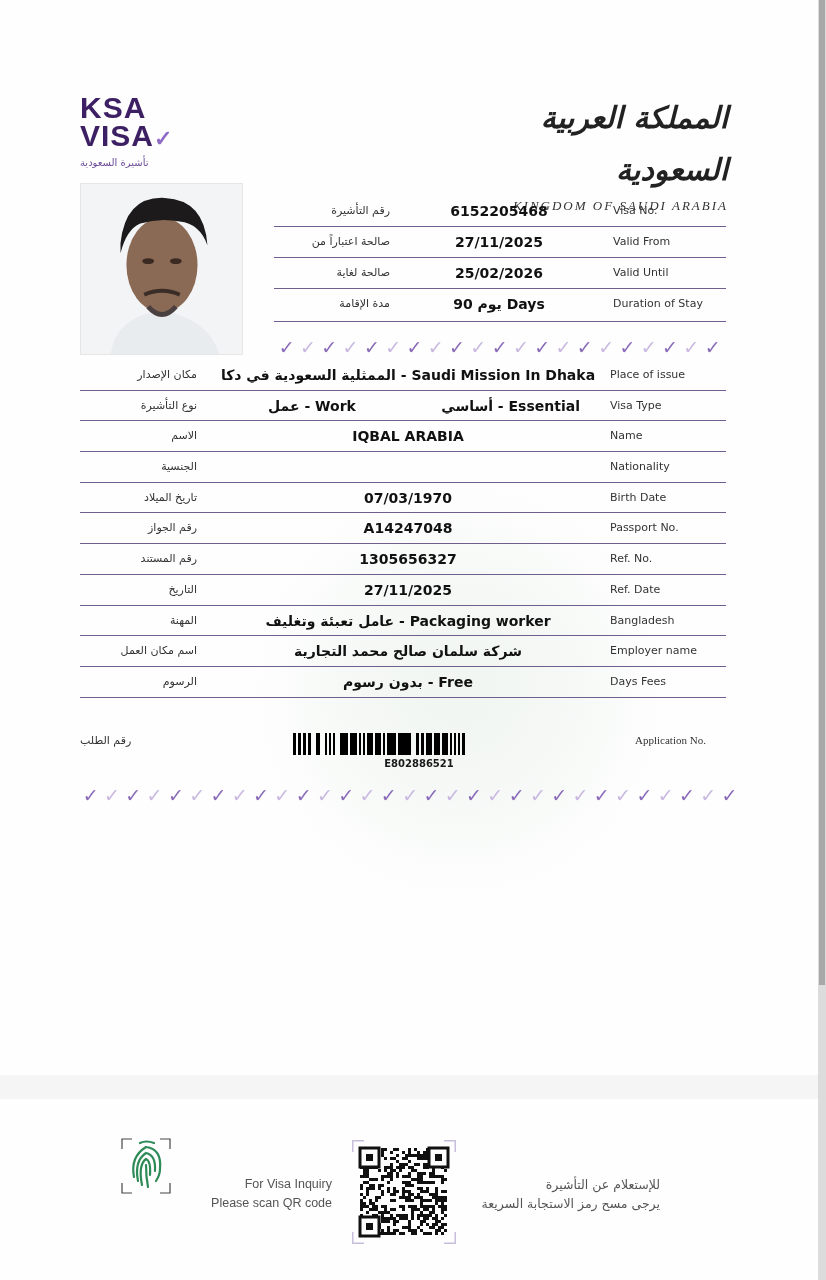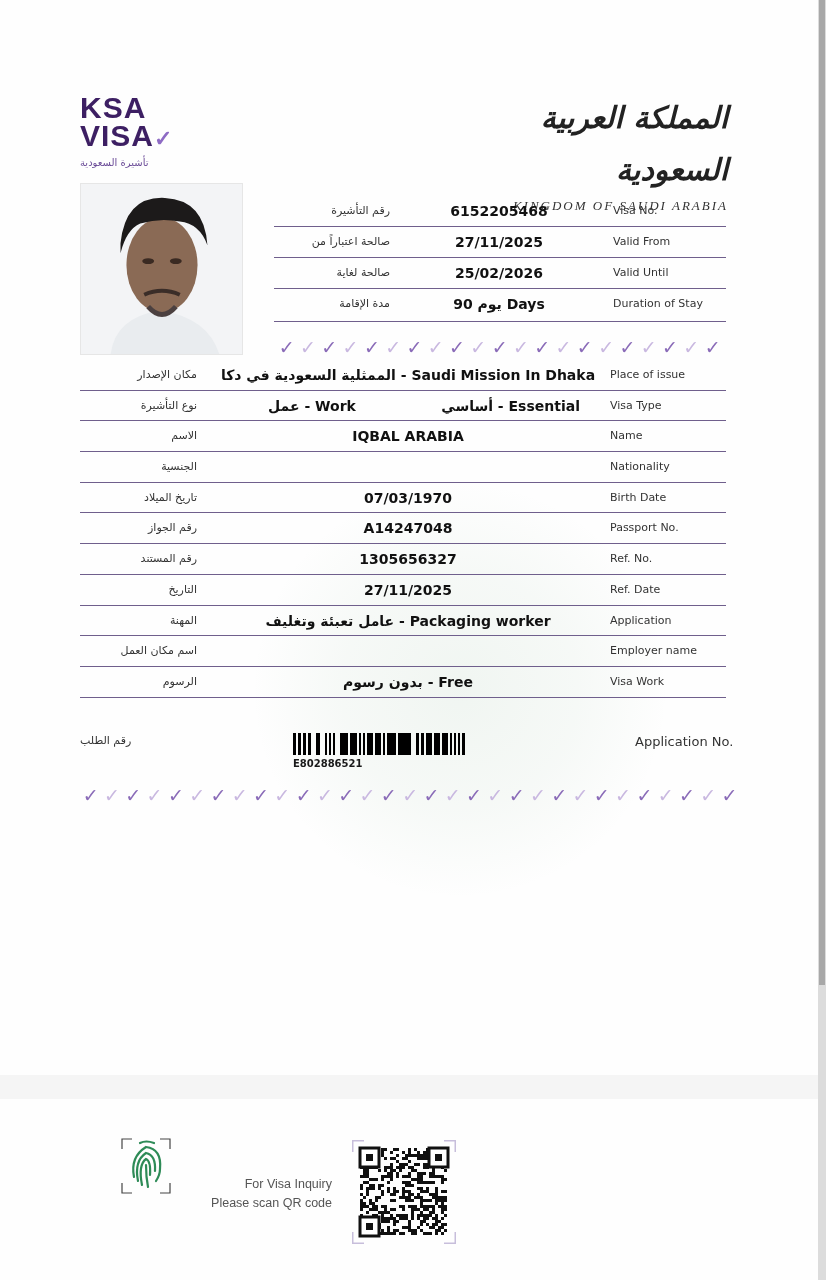--- a/index.html
+++ b/index.html
@@ -51,24 +51,24 @@
   .rows-main .row { height: 30.7px; }
   .rows-main .lbl-ar { left: 0; width: 117px; }
   .rows-main .val { left: 128px; width: 400px; }
   .rows-main .lbl-en { left: 530px; }
   .rows-main .row:last-child { border-bottom: 1.5px solid #6f5f8c; }
   .val.split-left { left: 172px; width: 120px; text-align: center; }
   .val.split-right { left: 340px; width: 160px; text-align: right; }
 
   
   .app-ar { position: absolute; left: 80px; top: 734px; font-size: 11px; color: #333; direction: rtl; }
-  .app-en { position: absolute; left: 635px; top: 734px; font-size: 13px; color: #333; }
+  .app-en { position: absolute; left: 635px; top: 734px; font-size: 11px; color: #333; font-family: Liberation Serif, serif; }
   .barcode { position: absolute; left: 293px; top: 733px; width: 252px; height: 22px; display: flex; align-items: stretch; }
   .barcode span { display: block; background: #000; height: 100%; }
-  .barcode-text { position: absolute; left: 293px; top: 758px; width: 252px; text-align: left; font-weight: 700; font-size: 10px; }
+  .barcode-text { position: absolute; left: 293px; top: 758px; width: 252px; text-align: center; font-weight: 700; font-size: 10px; }
 
   
   .footer-band { position: absolute; left: 0; top: 1075px; width: 818px; height: 24px; background: #f5f5f5; }
   .fingerprint { position: absolute; left: 120px; top: 1137px; width: 52px; height: 58px; }
   .inq-en { position: absolute; left: 180px; top: 1175px; width: 152px; text-align: right; font-family: "Liberation Sans", sans-serif; font-size: 12.5px; color: #555; line-height: 19px; }
   .qr { position: absolute; left: 352px; top: 1140px; width: 104px; height: 104px; }
   .inq-ar { position: absolute; left: 470px; top: 1175px; width: 190px; text-align: left; direction: rtl; font-size: 12.5px; color: #555; line-height: 19px; }
   .inq-ar div { text-align: right; width: 185px; }
 </style>
 </head>
@@ -187,30 +187,31 @@
       <span class="lbl-en">Ref. No.</span>
     </div>
     <div class="row">
       <span class="lbl-ar">التاريخ</span>
       <span class="val">27/11/2025</span>
       <span class="lbl-en">Ref. Date</span>
     </div>
     <div class="row">
       <span class="lbl-ar">المهنة</span>
       <span class="val">عامل تعبئة وتغليف - Packaging worker</span>
-      <span class="lbl-en">Application</span>
+      <span class="lbl-en">Bangladesh</span>
     </div>
     <div class="row">
       <span class="lbl-ar">اسم مكان العمل</span>
+      <span class="val">شركة سلمان صالح محمد التجارية</span>
       <span class="lbl-en">Employer name</span>
     </div>
     <div class="row">
       <span class="lbl-ar">الرسوم</span>
       <span class="val">بدون رسوم - Free</span>
-      <span class="lbl-en">Visa Work</span>
+      <span class="lbl-en">Days Fees</span>
     </div>
   </div>
 
   <span class="app-ar">رقم الطلب</span>
   <div class="barcode" id="barcode">
       <span style="width: 3px;"></span>
       <span style="width: 2px; background: transparent;"></span>
       <span style="width: 3px;"></span>
       <span style="width: 2px; background: transparent;"></span>
       <span style="width: 3px;"></span>
@@ -711,17 +712,21 @@
         </g>
         <rect x="8" y="8" width="19" height="19" fill="#fff" stroke="#111" stroke-width="3"></rect>
         <rect x="14" y="14" width="7" height="7" fill="#111"></rect>
         <rect x="77" y="8" width="19" height="19" fill="#fff" stroke="#111" stroke-width="3"></rect>
         <rect x="83" y="14" width="7" height="7" fill="#111"></rect>
         <rect x="8" y="77" width="19" height="19" fill="#fff" stroke="#111" stroke-width="3"></rect>
         <rect x="14" y="83" width="7" height="7" fill="#111"></rect>
       </svg>
   </div>
 
+  <div class="inq-ar">
+    <div>للإستعلام عن التأشيرة</div>
+    <div>يرجى مسح رمز الاستجابة السريعة</div>
+  </div>
 </div>
 
 <div class="scrollbar">
   <div class="scrollbar-thumb"></div>
 </div>
 
 </body></html>

